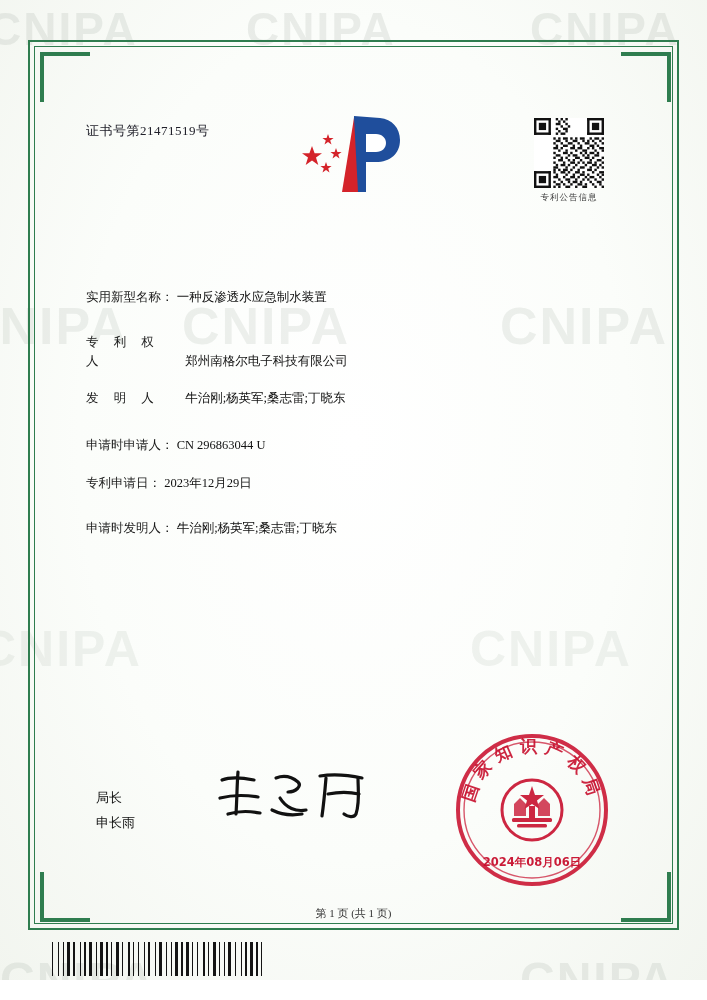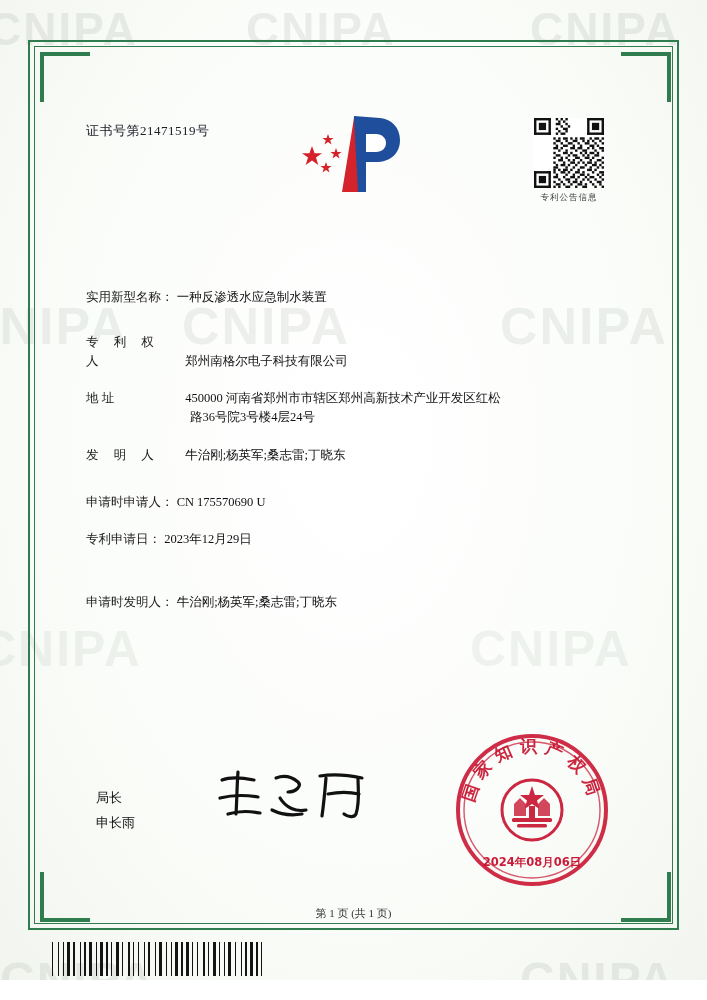--- a/index.html
+++ b/index.html
@@ -417,47 +417,42 @@
     <div class="row">
       <span class="lbl">实用新型名称：</span>
       <span class="val">一种反渗透水应急制水装置</span>
     </div>
 
     <div class="row" style="margin-top:26px">
       <span class="lbl sp" style="width:96px">专 利 权 人</span>
       <span class="val">郑州南格尔电子科技有限公司</span>
     </div>
 
-    <div class="row">
-      <span class="lbl" style="display:inline-block;width:96px">地          址</span>
-      <span class="val">450000 河南省郑州市市辖区郑州高新技术产业开发区红松</span>
-      <span class="val indent">路36号院3号楼4层24号</span>
-    </div>
 
     <div class="row">
       <span class="lbl sp" style="display:inline-block;width:96px">发 明  人</span>
       <span class="val">牛治刚;杨英军;桑志雷;丁晓东</span>
     </div>
 
     <div class="row row2col" style="margin-top:28px">
       <div class="col-r">
         <span class="lbl">申请时申请人：</span>
-        <span class="val">CN 175570690 U</span>
+        <span class="val">CN 296863044 U</span>
       </div>
     </div>
 
     <div class="row row2col">
       <div class="col-l">
         <span class="lbl">专利申请日：</span>
         <span class="val">2023年12月29日</span>
       </div>
     </div>
 
 
-    <div class="row" style="margin-top:44px">
+    <div class="row" style="margin-top:26px">
       <span class="lbl">申请时发明人：</span>
       <span class="val">牛治刚;杨英军;桑志雷;丁晓东</span>
     </div>
   </div>
 
 
   <div class="seal">
     <svg viewBox="0 0 160 160" width="160" height="160" xmlns="http://www.w3.org/2000/svg">
       <defs>
         <path id="arcTop" d="M 22 80 A 58 58 0 0 1 138 80"></path>

